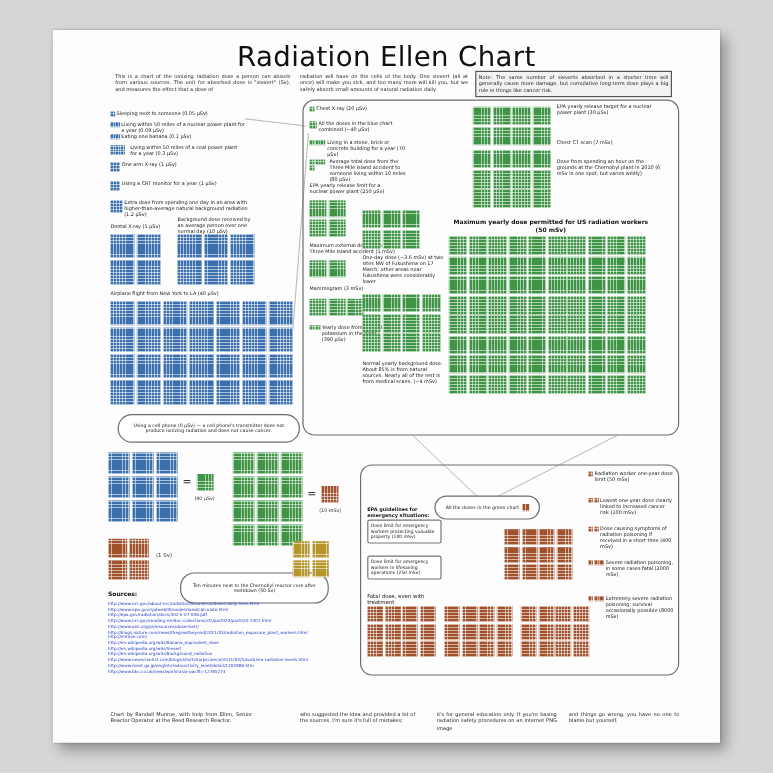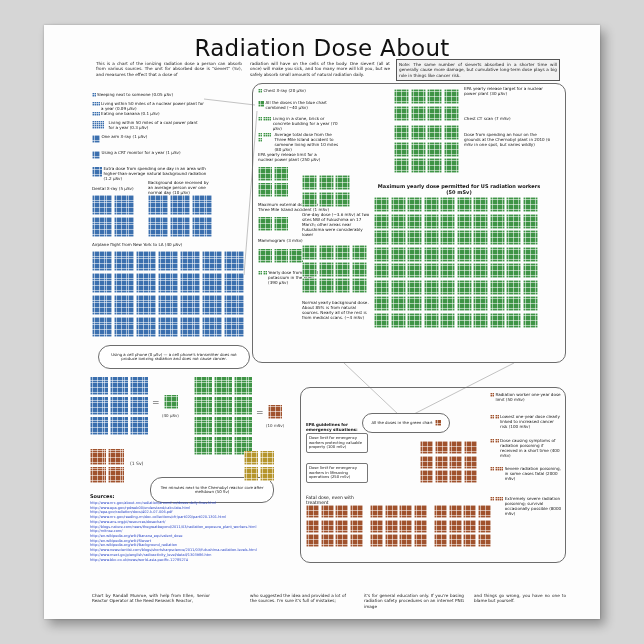--- a/index.html
+++ b/index.html
@@ -39,21 +39,21 @@
 <div class="poster">
 
   <svg class="lines" viewBox="0 0 556 594">
     <path d="M160 74 L211 80" stroke="#9a9a9a" stroke-width="0.6" fill="none"></path>
     <path d="M200 250 L213 86" stroke="#9a9a9a" stroke-width="0.6" fill="none"></path>
     <path d="M300 338 L355 390" stroke="#9a9a9a" stroke-width="0.6" fill="none"></path>
     <path d="M470 338 L368 390" stroke="#9a9a9a" stroke-width="0.6" fill="none"></path>
     <path d="M228 462 L214 452" stroke="#9a9a9a" stroke-width="0.6" fill="none"></path>
   </svg>
 
-  <div class="title">Radiation Dose About</div>
+  <div class="title">Radiation Ellen Chart</div>
 
   <div class="tiny" style="left:52px;top:36px;width:146px">This is a chart of the ionizing radiation dose a person can absorb from various sources. The unit for absorbed dose is "sievert" (Sv), and measures the effect that a dose of</div>
   <div class="tiny" style="left:206px;top:36px;width:140px">radiation will have on the cells of the body. One sievert (all at once) will make you sick, and too many more will kill you, but we safely absorb small amounts of natural radiation daily.</div>
   <div class="tiny boxed" style="left:352px;top:34px;width:164px">Note: The same number of sieverts absorbed in a shorter time will generally cause more damage, but cumulative long-term dose plays a big role in things like cancer risk.</div>
 
   <div class="item" style="left:48px;top:68px;width:112px">
     <span class="sqs">
         <span class="sq blk blue" style="height: 3.5px; width: 3.5px;"></span>
       </span>
     <span>Sleeping next to someone (0.05 μSv)</span>

